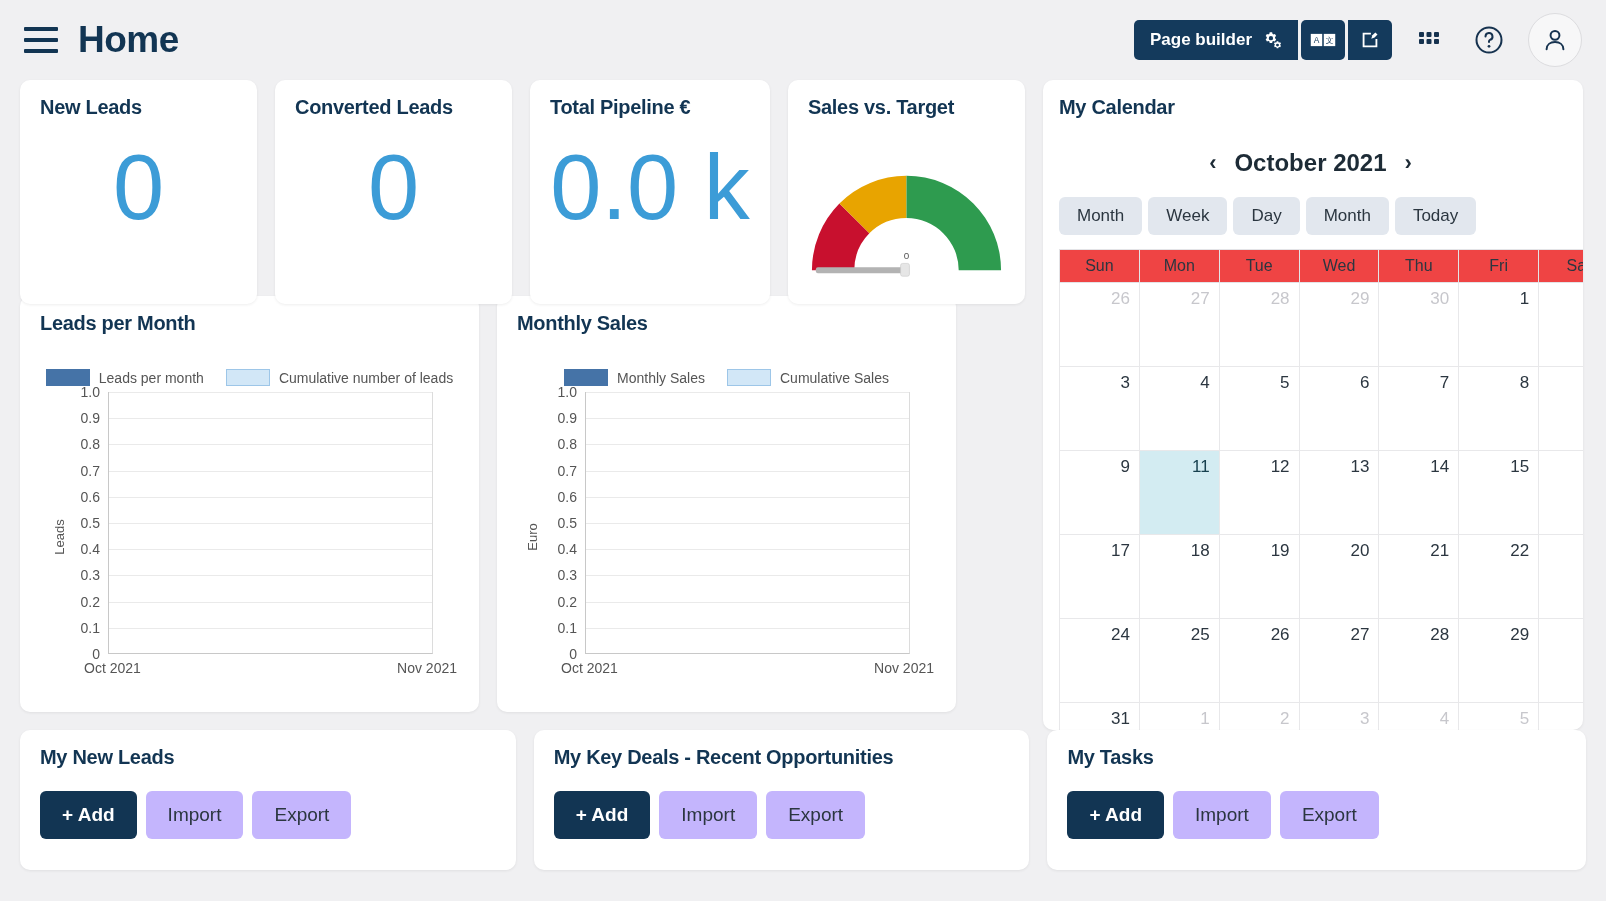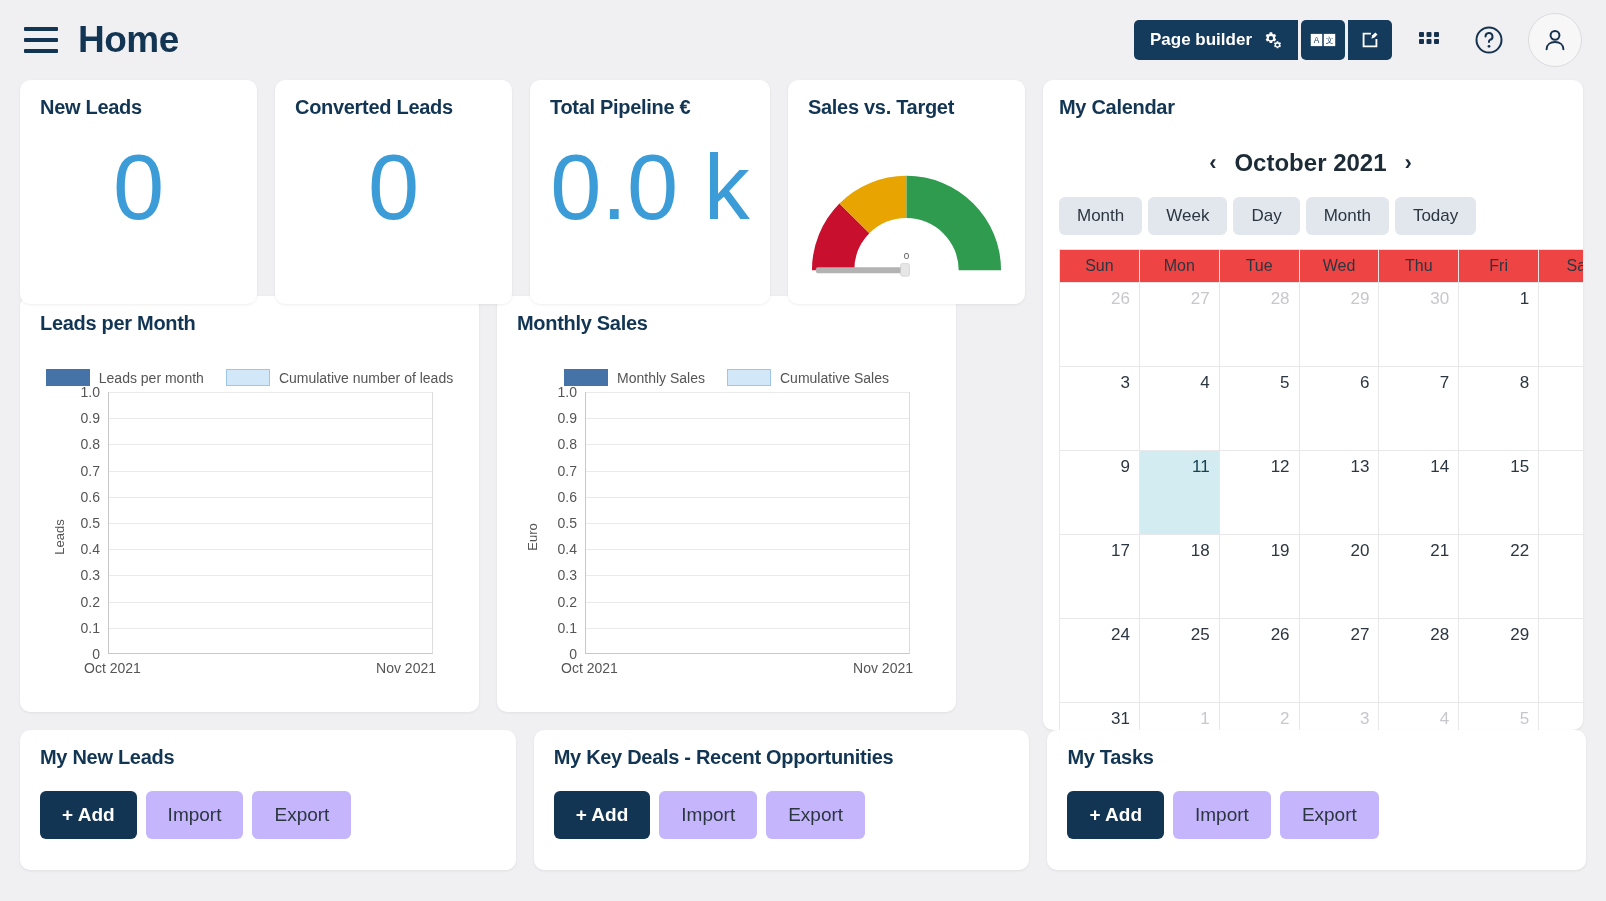--- a/index.html
+++ b/index.html
@@ -101,21 +101,21 @@
     position: absolute; right: 4px; font-size: 14px; color: #555;
     transform: translateY(-50%);
   }
   .grid-area {
     position: absolute; left: 68px; right: 26px; top: 0; height: 262px;
     border-left: 1px solid #c8c8c8; border-bottom: 1px solid #c8c8c8;
     border-right: 1px solid #dcdcdc;
   }
   .gridline { position: absolute; left: 0; right: 0; height: 1px; background: #eaeaea; }
   .xlabels {
-    position: absolute; left: 44px; right: 23px; top: 268px;
+    position: absolute; left: 44px; right: 2px; top: 268px;
     display: flex; justify-content: space-between;
     font-size: 14px; color: #555;
   }
 
   
   .cal-card {
     width: 540px; height: 650px; padding: 16px 5px 0 16px; overflow: hidden;
   }
   .cal-nav {
     display: flex; align-items: center; justify-content: center;

